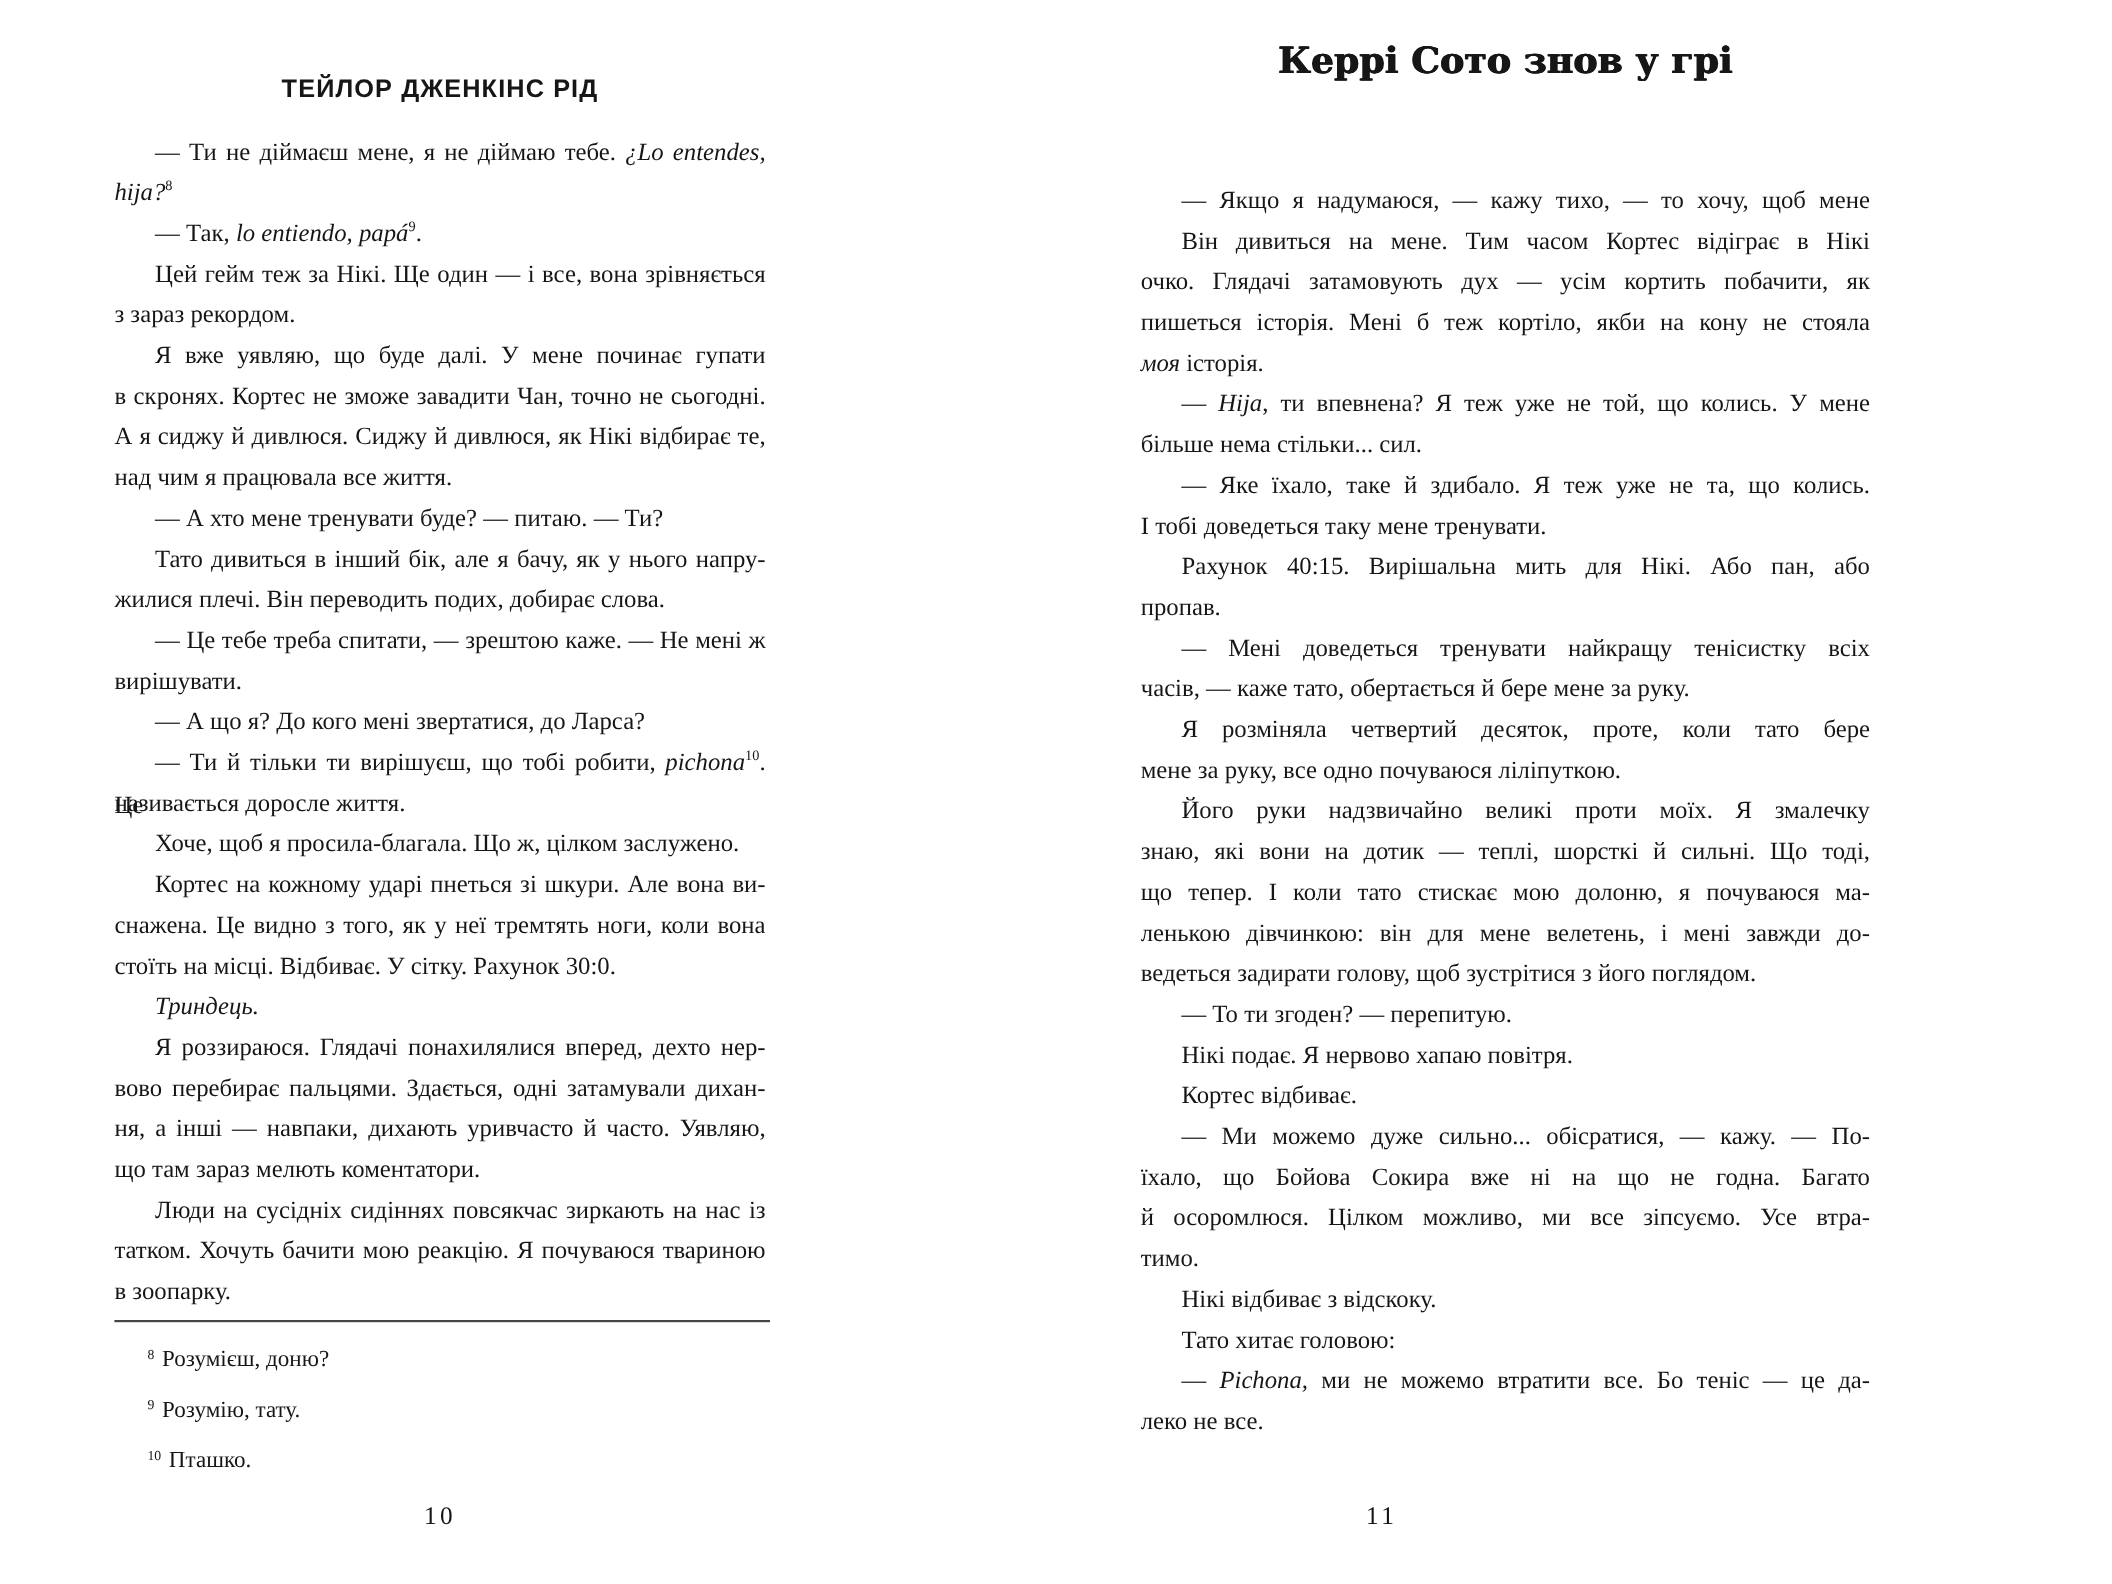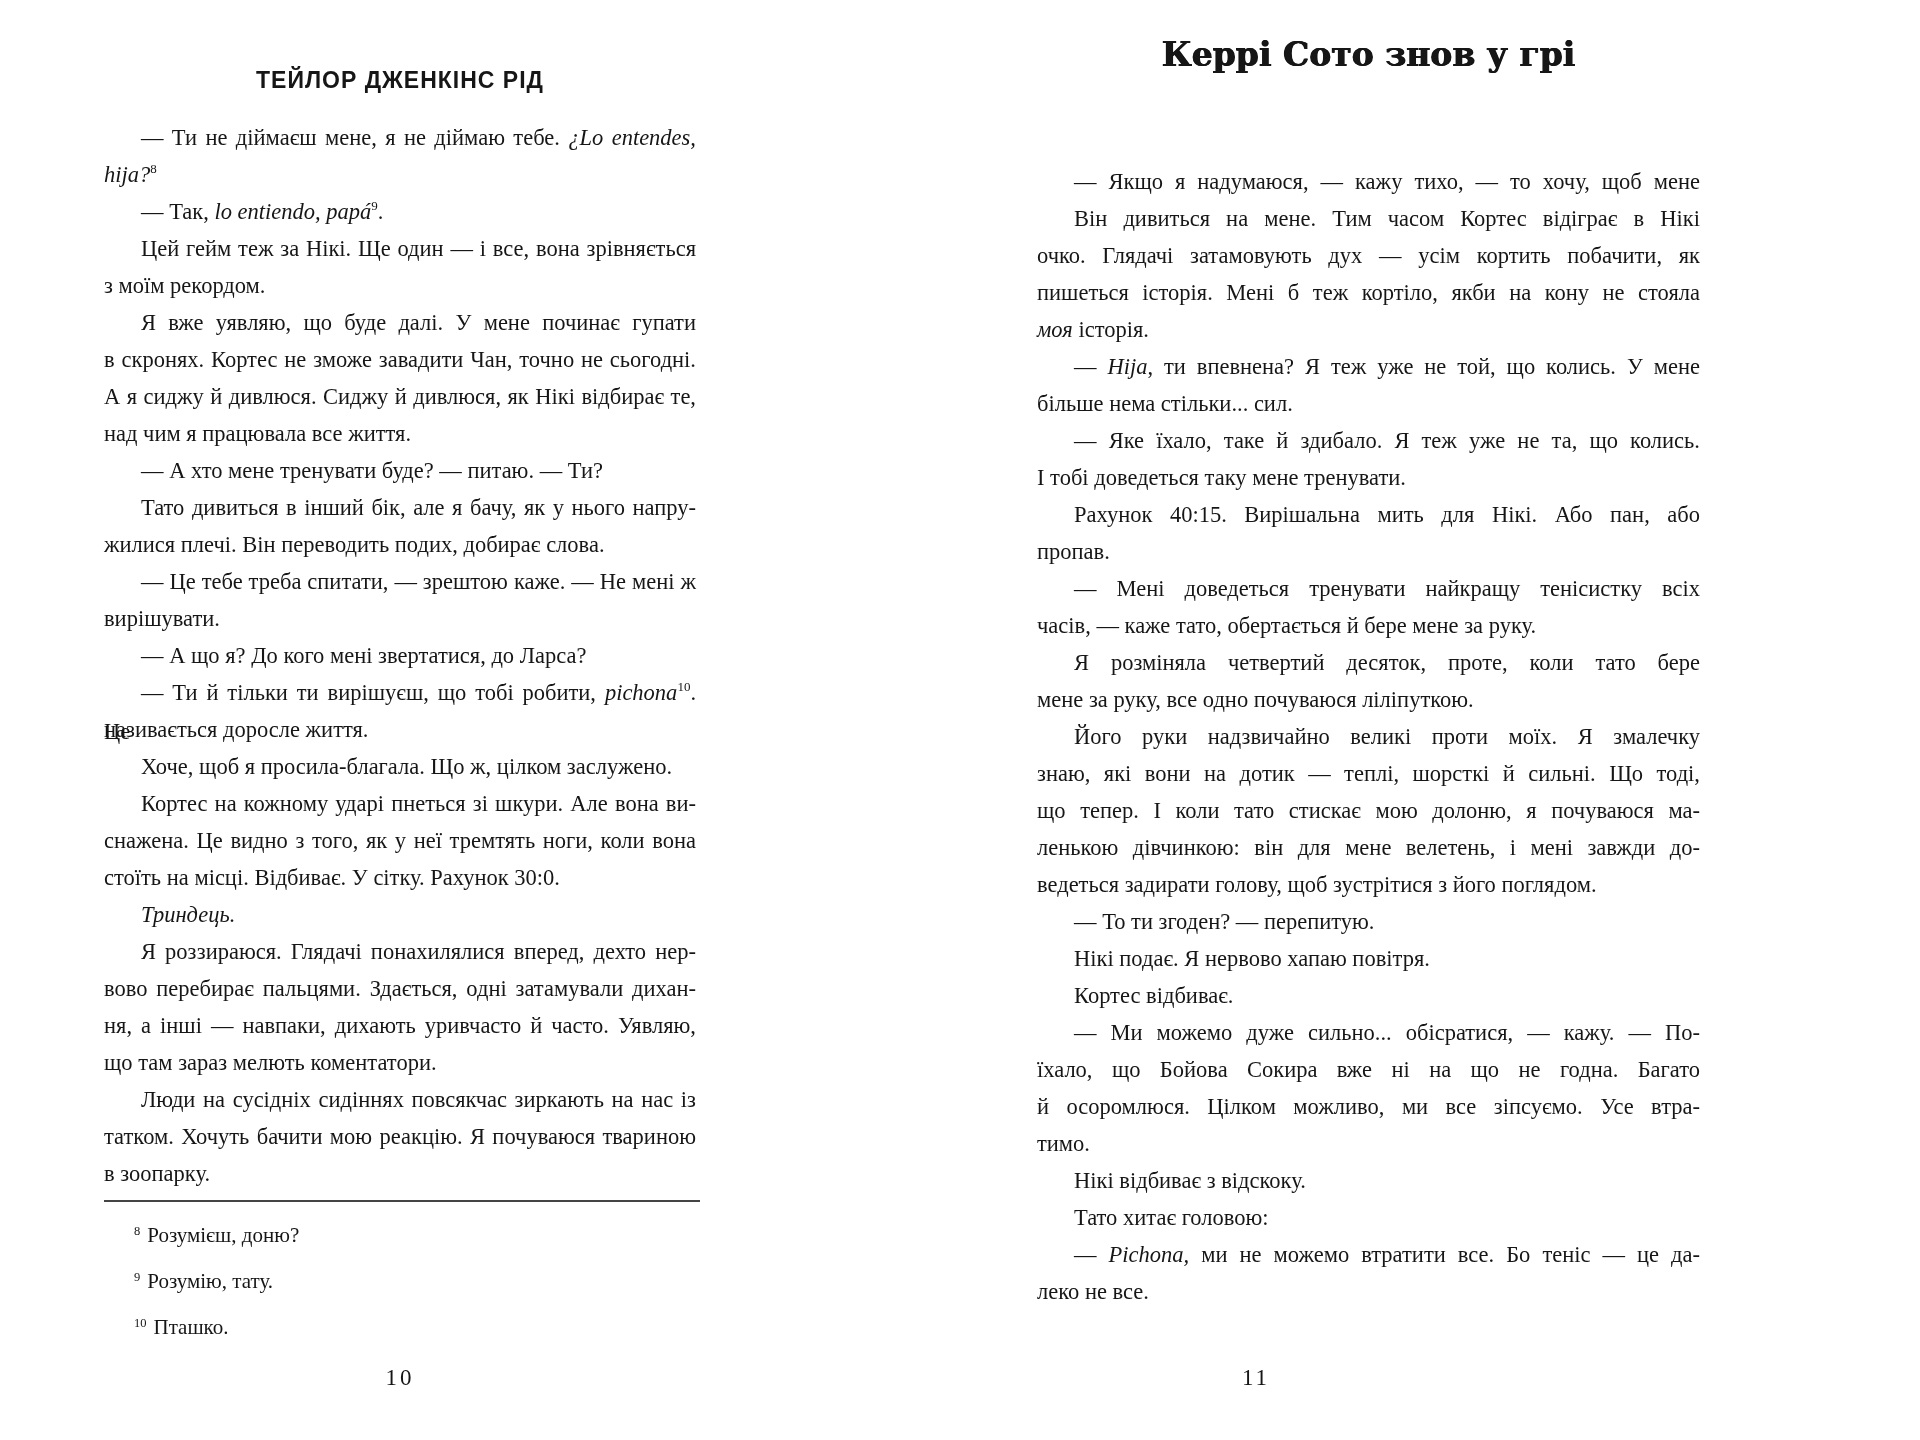--- a/index.html
+++ b/index.html
@@ -32,21 +32,21 @@
 
 <div id="book">
   <div id="head-left" class="running-head">ТЕЙЛОР ДЖЕНКІНС РІД</div>
   <div id="head-right" class="running-head">Керрі Сото знов у грі</div>
 
   <div id="col-left" class="page-col">
       <div class="line ind just"><span>— Ти не діймаєш мене, я не діймаю тебе. </span><span class="it">¿Lo entendes,</span></div>
       <div class="line"><span class="it">hija?</span><span class="sup">8</span></div>
       <div class="line ind"><span>— Так, </span><span class="it">lo entiendo, papá</span><span class="sup">9</span><span>.</span></div>
       <div class="line ind just"><span>Цей гейм теж за Нікі. Ще один — і все, вона зрівняється</span></div>
-      <div class="line"><span>з моїм рекордом.</span></div>
+      <div class="line"><span>з зараз рекордом.</span></div>
       <div class="line ind just"><span>Я вже уявляю, що буде далі. У мене починає гупати</span></div>
       <div class="line just"><span>в скронях. Кортес не зможе завадити Чан, точно не сьогодні.</span></div>
       <div class="line just"><span>А я сиджу й дивлюся. Сиджу й дивлюся, як Нікі відбирає те,</span></div>
       <div class="line"><span>над чим я працювала все життя.</span></div>
       <div class="line ind"><span>— А хто мене тренувати буде? — питаю. — Ти?</span></div>
       <div class="line ind just"><span>Тато дивиться в інший бік, але я бачу, як у нього напру-</span></div>
       <div class="line"><span>жилися плечі. Він переводить подих, добирає слова.</span></div>
       <div class="line ind just"><span>— Це тебе треба спитати, — зрештою каже. — Не мені ж</span></div>
       <div class="line"><span>вирішувати.</span></div>
       <div class="line ind"><span>— А що я? До кого мені звертатися, до Ларса?</span></div>

